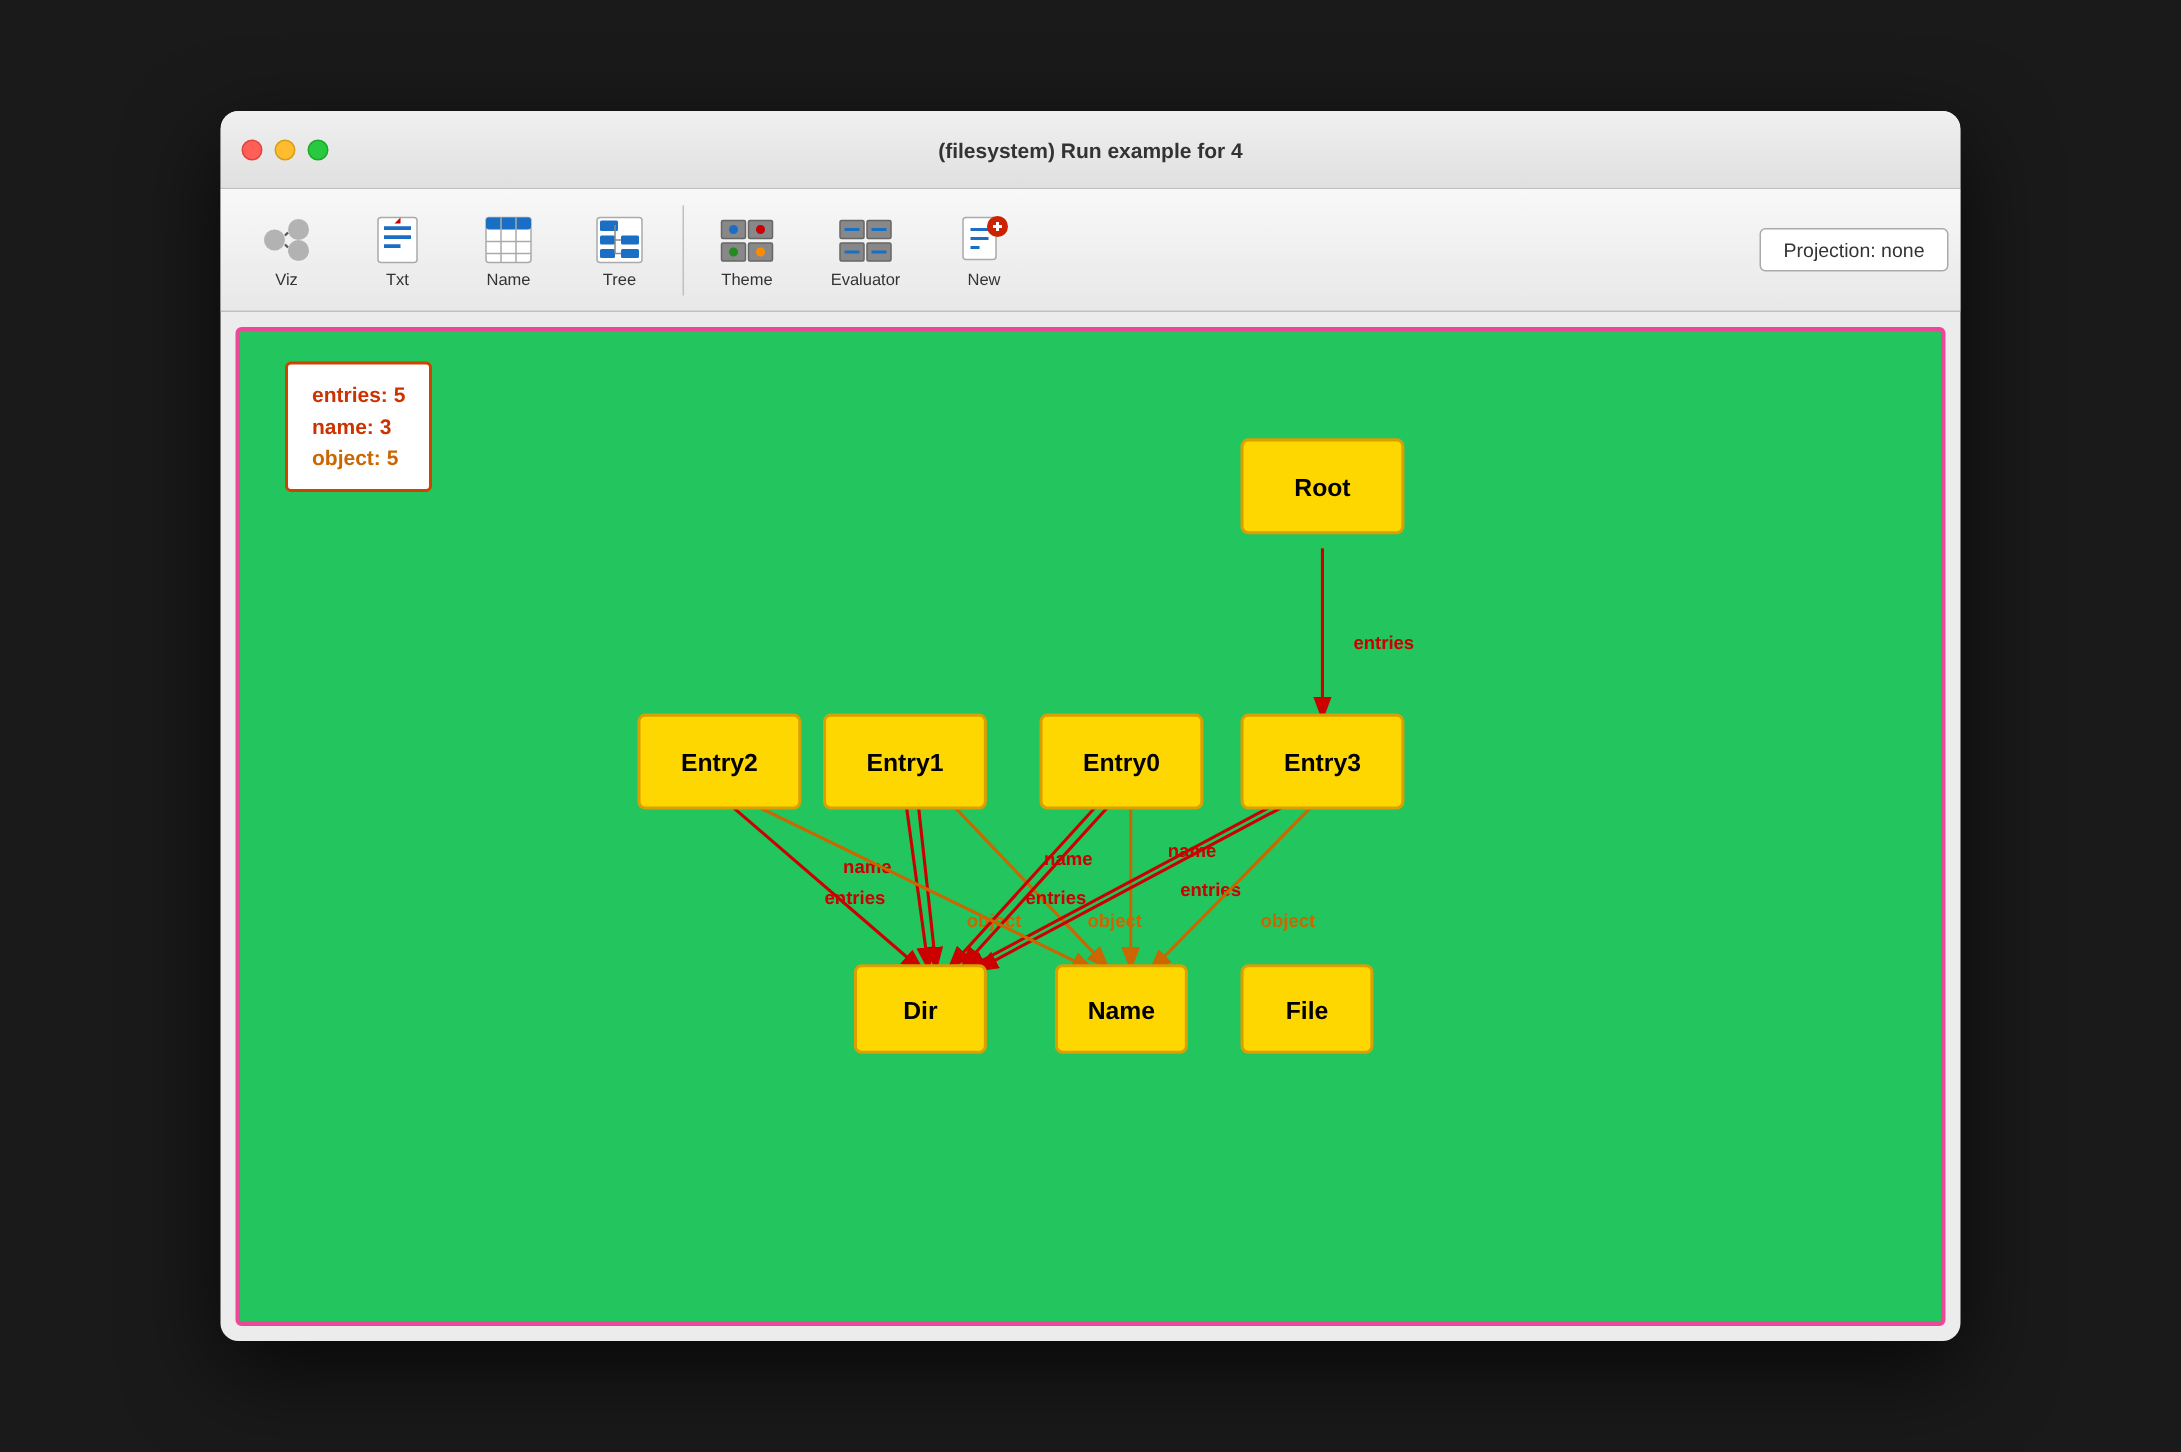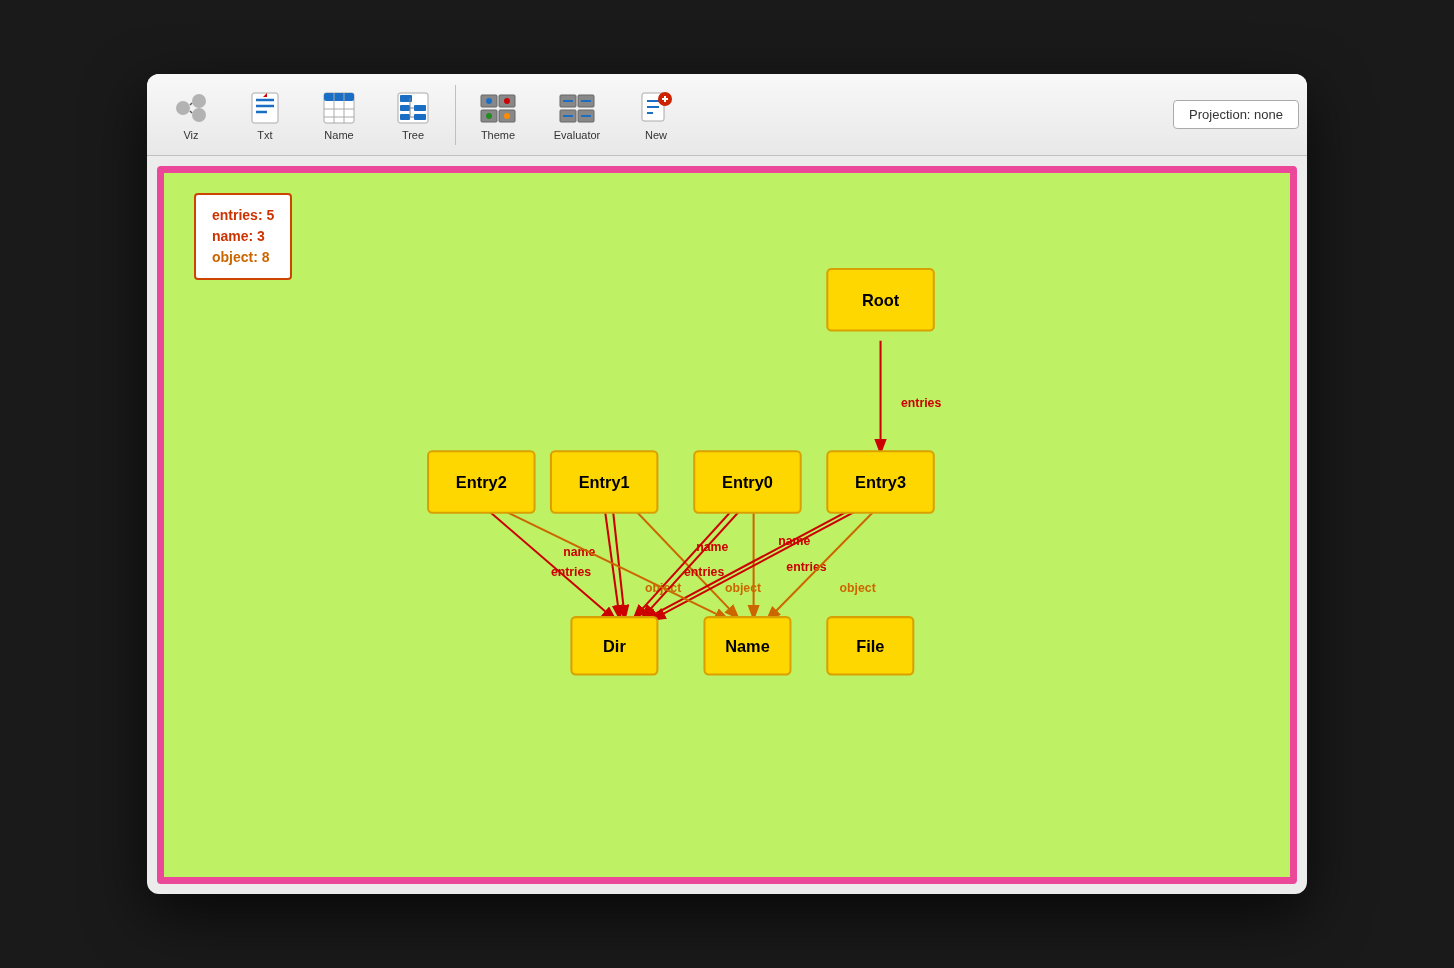--- a/index.html
+++ b/index.html
@@ -116,26 +116,26 @@
       border: 1px solid #aaa;
       border-radius: 4px;
       padding: 6px 15px;
       font-size: 13px;
       cursor: pointer;
       color: #333;
     }
 
     .content-area {
       flex: 1;
-      background: #bef264;
+      background: #22c55e;
       margin: 10px;
       border-radius: 4px;
       position: relative;
       overflow: hidden;
-      border: 7px solid #ec4899;
+      border: 3px solid #ec4899;
     }
 
     
     .legend-box {
       position: absolute;
       top: 20px;
       left: 30px;
       border: 2px solid #cc4400;
       border-radius: 4px;
       padding: 10px 16px;
@@ -183,20 +183,28 @@
     .label-red { fill: #cc0000; }
     .label-orange { fill: #cc6600; }
 
     
   </style>
 </head>
 <body>
 
 <div class="window">
 
+  <div class="titlebar">
+    <div class="window-controls">
+      <button class="wc-btn wc-close"></button>
+      <button class="wc-btn wc-min"></button>
+      <button class="wc-btn wc-max"></button>
+    </div>
+    <span class="titlebar-title">(filesystem) Run example for 4</span>
+  </div>
 
   <div class="toolbar">
 
     <button class="toolbar-btn">
       <div class="icon-area">
         <svg width="36" height="34" viewBox="0 0 36 34">
           <circle cx="10" cy="17" r="7" fill="#888" opacity="0.6"></circle>
           <circle cx="26" cy="10" r="7" fill="#888" opacity="0.6"></circle>
           <circle cx="26" cy="24" r="7" fill="#888" opacity="0.6"></circle>
           <line x1="17" y1="14" x2="19" y2="12" stroke="#555" stroke-width="1.5"></line>
@@ -305,21 +313,21 @@
     <div class="toolbar-right">
       <button class="projection-btn">Projection: none</button>
     </div>
   </div>
 
   <div class="content-area">
 
     <div class="legend-box">
       <div class="legend-item legend-entries">entries: 5</div>
       <div class="legend-item legend-name">name: 3</div>
-      <div class="legend-item legend-object">object: 8</div>
+      <div class="legend-item legend-object">object: 5</div>
     </div>
 
     <svg class="graph-svg" viewBox="0 0 1100 620" preserveAspectRatio="xMidYMid meet">
 
       <defs>
         <marker id="arrowRed" markerWidth="8" markerHeight="8" refX="6" refY="3" orient="auto">
           <path d="M0,0 L0,6 L8,3 z" fill="#cc0000"></path>
         </marker>
         <marker id="arrowOrange" markerWidth="8" markerHeight="8" refX="6" refY="3" orient="auto">
           <path d="M0,0 L0,6 L8,3 z" fill="#cc6600"></path>

